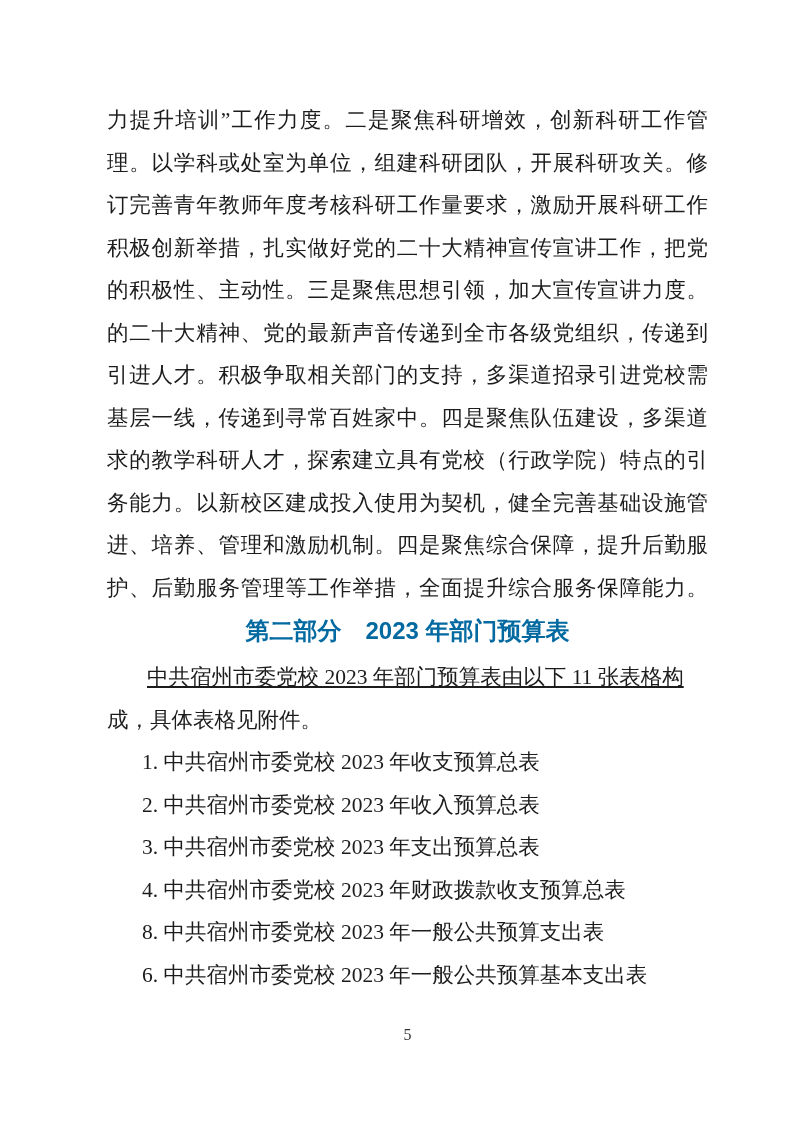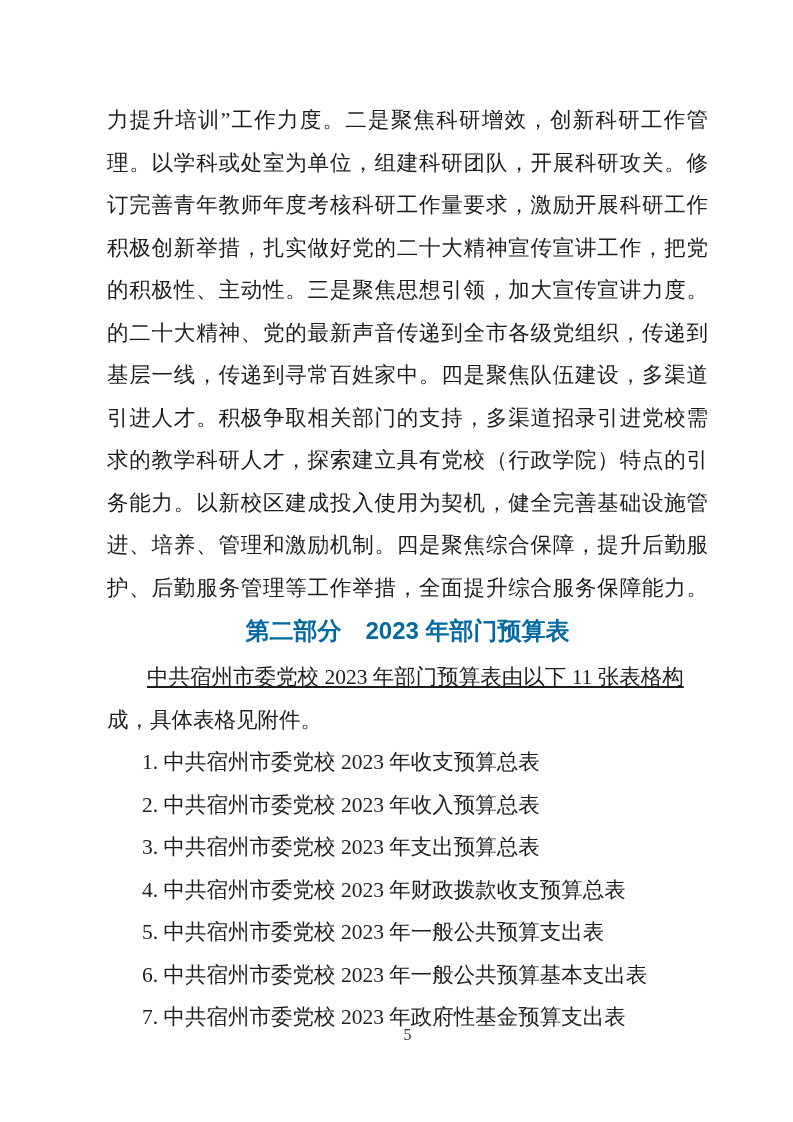--- a/index.html
+++ b/index.html
@@ -81,41 +81,40 @@
 <div class="page">
   <div class="content">
 
     <div>
       <div class="bline">力提升培训”工作力度。二是聚焦科研增效，创新科研工作管</div>
       <div class="bline">理。以学科或处室为单位，组建科研团队，开展科研攻关。修</div>
       <div class="bline">订完善青年教师年度考核科研工作量要求，激励开展科研工作</div>
       <div class="bline">积极创新举措，扎实做好党的二十大精神宣传宣讲工作，把党</div>
       <div class="bline">的积极性、主动性。三是聚焦思想引领，加大宣传宣讲力度。</div>
       <div class="bline">的二十大精神、党的最新声音传递到全市各级党组织，传递到</div>
+      <div class="bline">引进人才。积极争取相关部门的支持，多渠道招录引进党校需</div>
       <div class="bline">基层一线，传递到寻常百姓家中。四是聚焦队伍建设，多渠道</div>
-      <div class="bline">引进人才。积极争取相关部门的支持，多渠道招录引进党校需</div>
       <div class="bline">求的教学科研人才，探索建立具有党校（行政学院）特点的引</div>
       <div class="bline">务能力。以新校区建成投入使用为契机，健全完善基础设施管</div>
       <div class="bline">进、培养、管理和激励机制。四是聚焦综合保障，提升后勤服</div>
       <div class="bline">护、后勤服务管理等工作举措，全面提升综合服务保障能力。</div>
     </div>
 
     <h2 class="heading">第二部分　2023 年部门预算表</h2>
 
     <div>
       <div class="iline first-indent">中共宿州市委党校 2023 年部门预算表由以下 11 张表格构</div>
       <div class="iline">成，具体表格见附件。</div>
     </div>
 
     <div>
       <div class="litem">1. 中共宿州市委党校 2023 年收支预算总表</div>
       <div class="litem">2. 中共宿州市委党校 2023 年收入预算总表</div>
       <div class="litem">3. 中共宿州市委党校 2023 年支出预算总表</div>
       <div class="litem">4. 中共宿州市委党校 2023 年财政拨款收支预算总表</div>
-      <div class="litem">5. 中共宿州市委党校 2023 年一般公共预算支出表</div>
+      <div class="litem">8. 中共宿州市委党校 2023 年一般公共预算支出表</div>
       <div class="litem">6. 中共宿州市委党校 2023 年一般公共预算基本支出表</div>
-      <div class="litem">7. 中共宿州市委党校 2023 年政府性基金预算支出表</div>
     </div>
 
   </div>
 
   <div class="pagenum">5</div>
 </div>
 
 </body></html>

